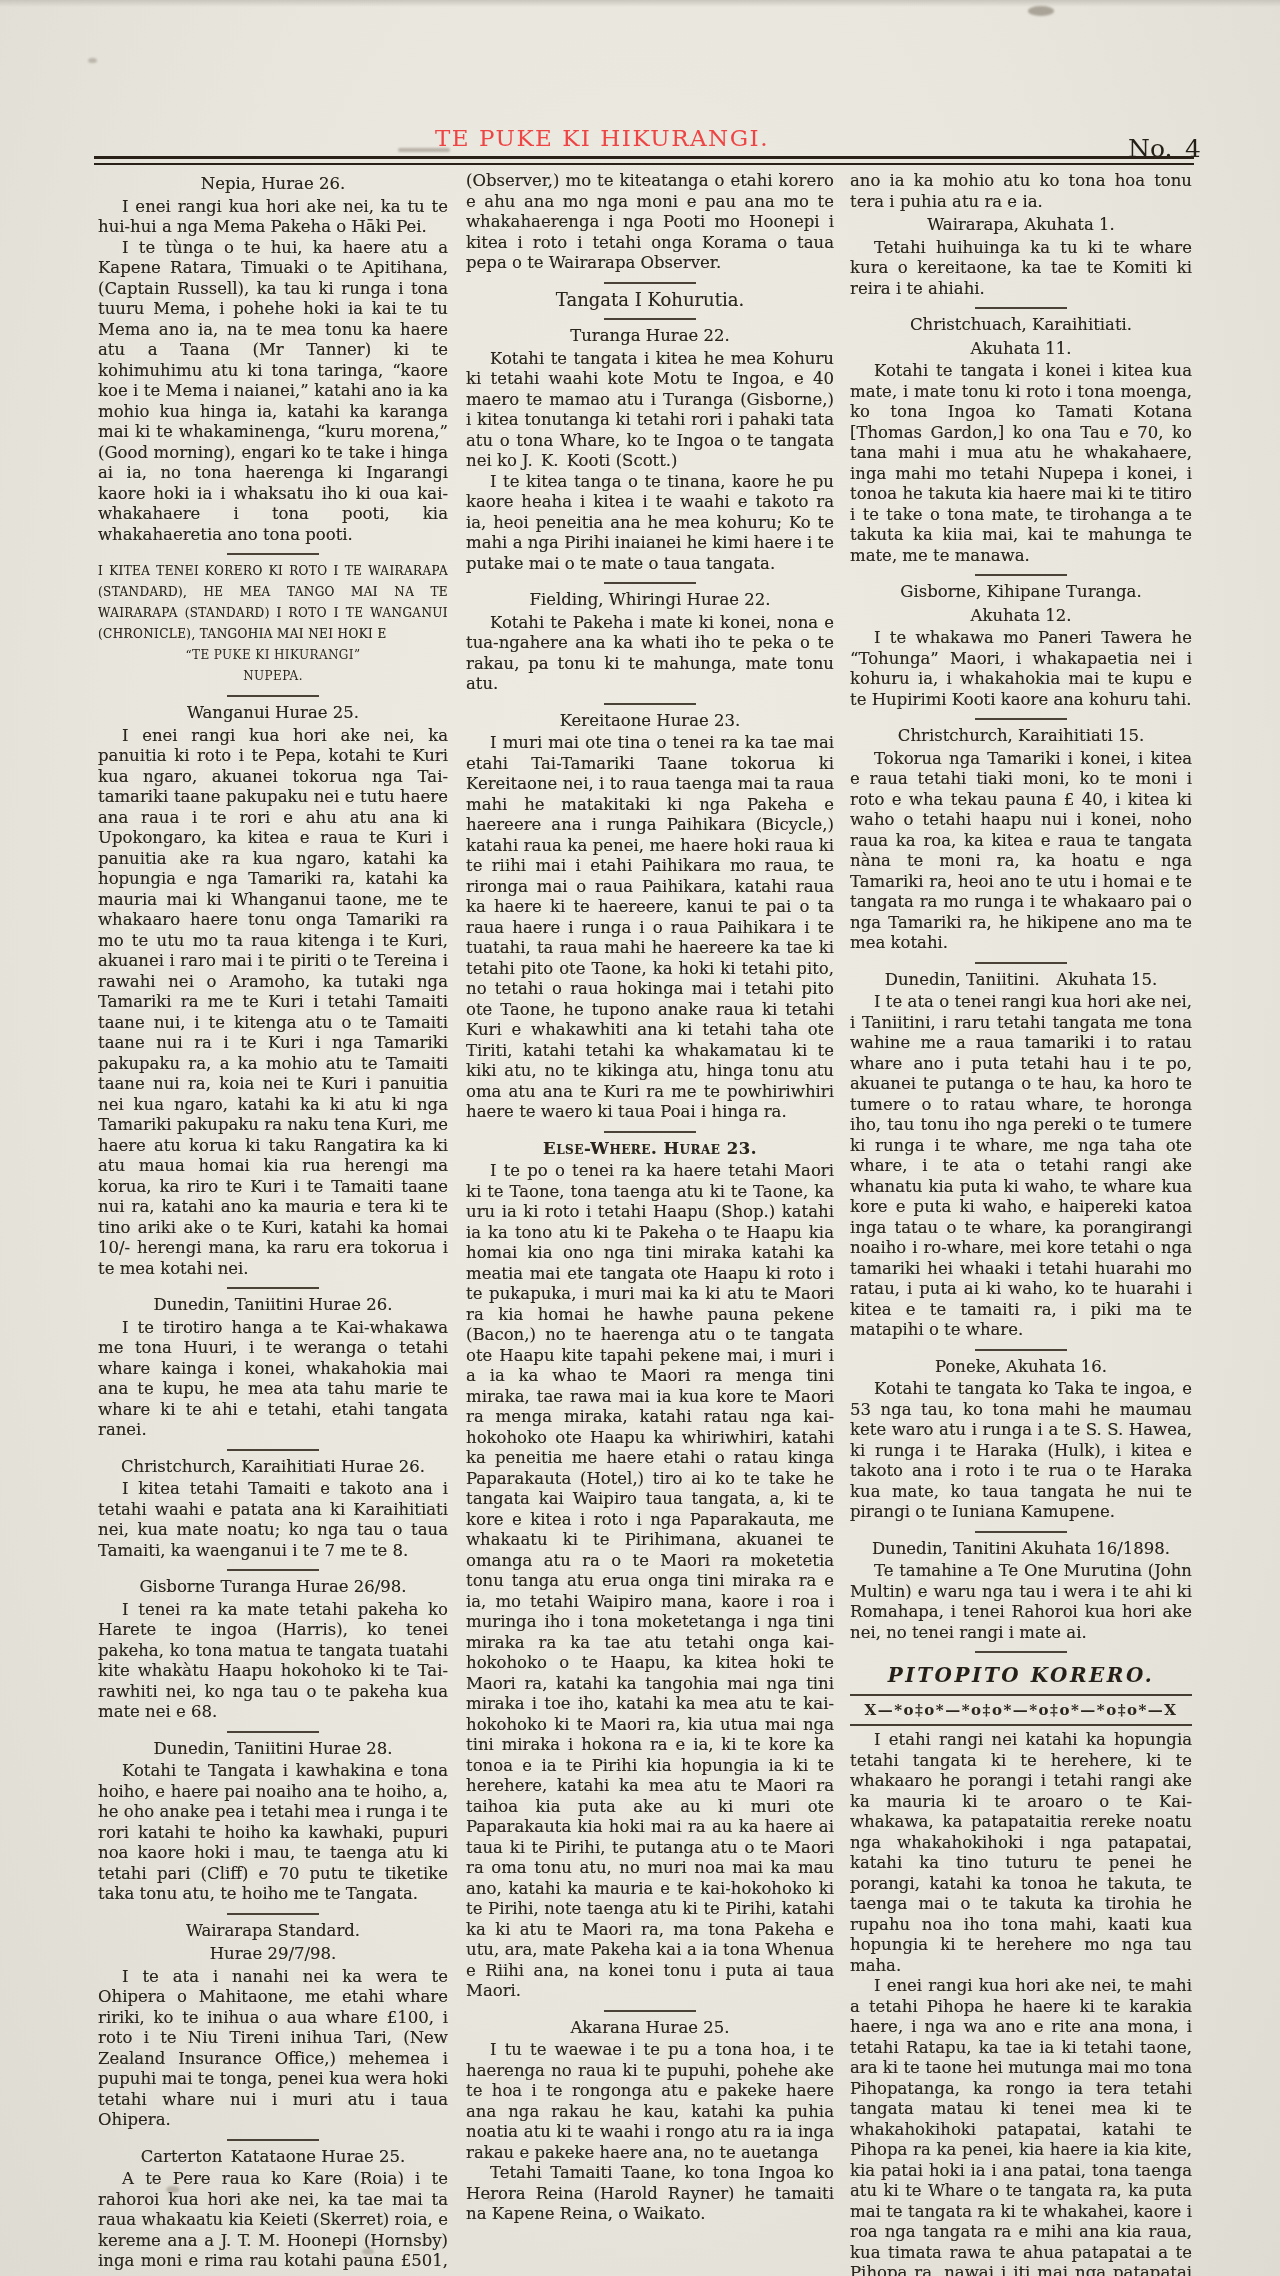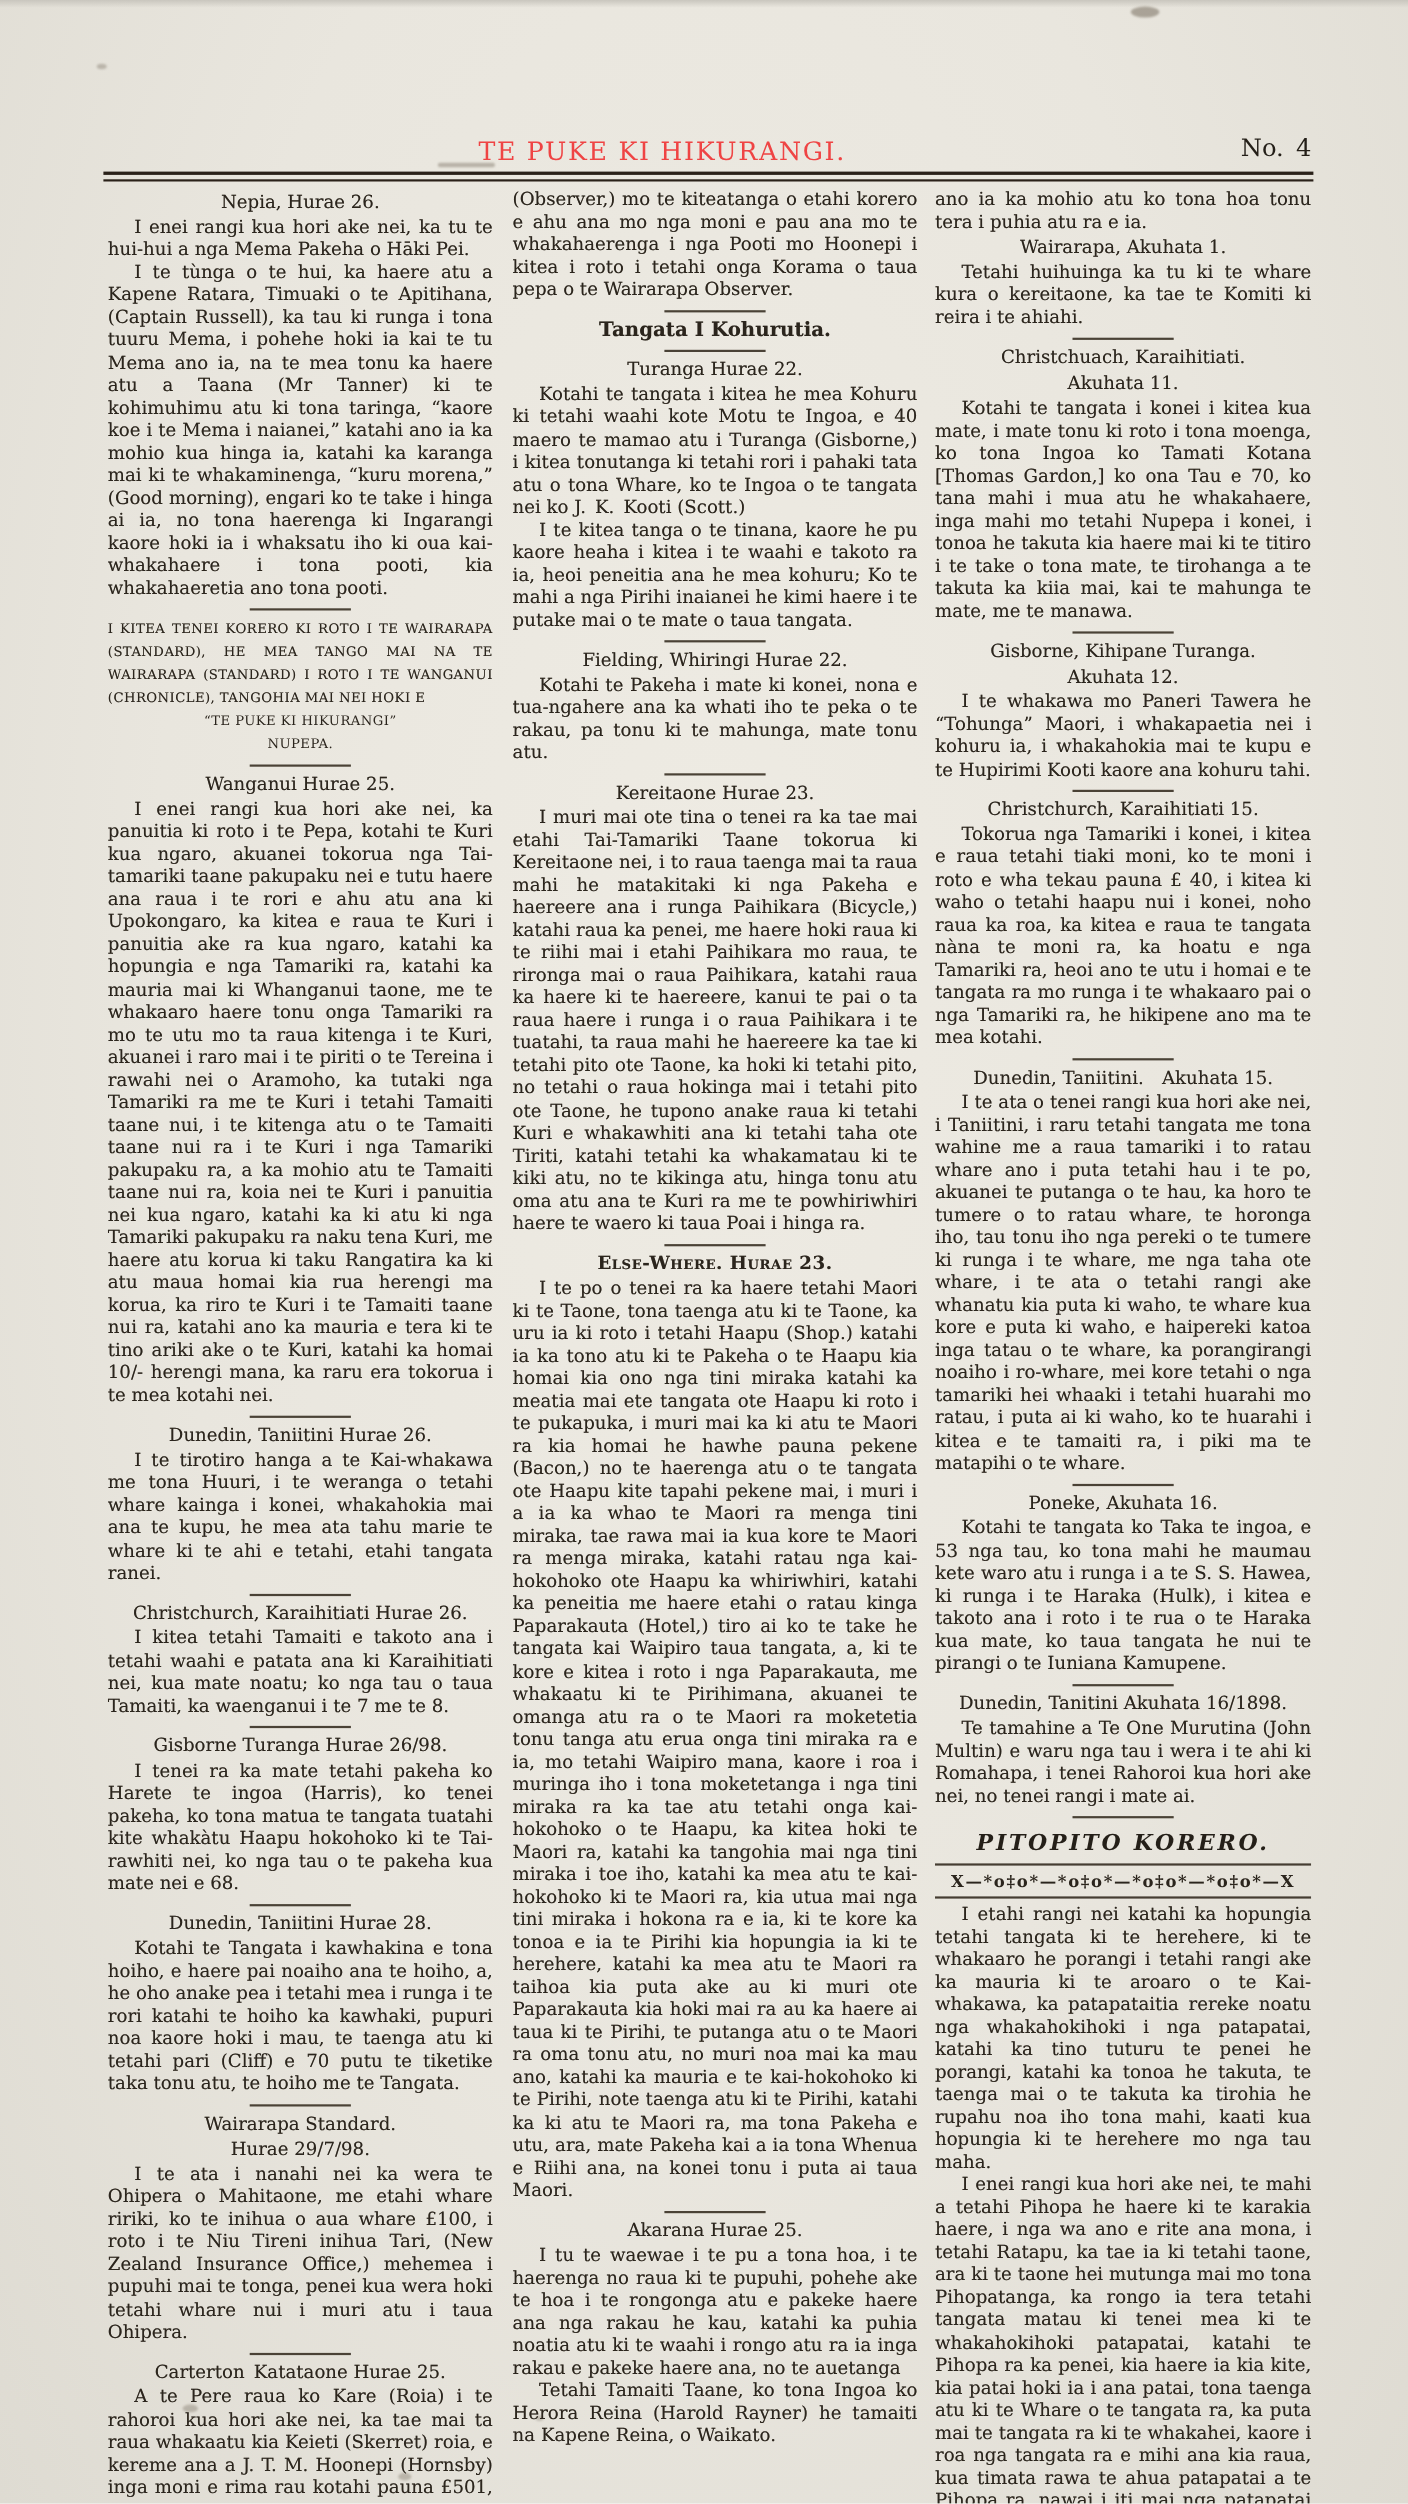--- a/index.html
+++ b/index.html
@@ -10,41 +10,41 @@
     color:#2b251d;
   }
   .top-edge{position:absolute;top:0;left:0;right:0;height:7px;
     background:linear-gradient(#c9c6be,rgba(201,198,190,0));}
   
   .masthead-title{
     position:absolute;left:602px;top:125px;transform:translateX(-50%);
     font-size:23px;font-weight:normal;letter-spacing:1.5px;white-space:nowrap;color:#ef4444;
   }
   .issue-number{
-    position:absolute;left:1128px;top:123px;font-size:22px;color:#241f18;white-space:nowrap;
+    position:absolute;left:1128px;top:134px;font-size:25px;color:#241f18;white-space:nowrap;
   }
   .headrule{
     position:absolute;left:94px;width:1100px;top:156px;height:4px;
     border-top:3px solid #2a2119;border-bottom:2px solid #2a2119;
   }
   
   .col{position:absolute;top:171px;font-size:16.5px;line-height:20.5px;}
   #col1{left:98px;width:350px;height:2100px;overflow:hidden;}
   #col2{left:466px;width:368px;height:2105px;overflow:hidden;}
   #col3{left:850px;width:342px;height:2105px;overflow:hidden;}
   .para{margin:0;text-align:justify;text-indent:24px;
     text-shadow:0 0 0.4px rgba(43,35,24,0.45);}
   .para.cont{text-indent:0;}
   .dateline{text-align:center;margin:3px 0 2px;text-shadow:0 0 0.4px rgba(43,35,24,0.45);}
   .rule{width:92px;border-top:2px solid #4a4236;margin:8px auto 6px;}
   .notice{margin:2px 0 0;text-align:justify;font-size:12px;line-height:21px;
     letter-spacing:0.4px;text-shadow:0 0 0.4px rgba(43,35,24,0.45);}
   .prelines{white-space:pre-line;}
   .notice-tail{margin:0;text-align:center;font-size:12px;line-height:21px;letter-spacing:0.4px;}
-  .subhead{text-align:center;font-size:18px;margin:1px 0;font-weight:bold;
+  .subhead{text-align:center;font-size:18px;margin:1px 0;font-weight:normal;
     text-shadow:0 0 0.4px rgba(43,35,24,0.45);}
   .sc{font-variant:small-caps;letter-spacing:0.5px;font-weight:bold;}
   .pitopito{text-align:center;font-size:20px;font-weight:600;letter-spacing:2.5px;
     margin:12px 0 8px;color:#241f18;font-style:italic;}
   .fullrule{border-top:2px solid #453d32;margin:4px 0;}
   .ornament{text-align:center;font-weight:600;letter-spacing:1.5px;margin:4px 0;
     font-size:15px;white-space:nowrap;overflow:hidden;}
   
   .speck{position:absolute;background:#6d6354;border-radius:50%;filter:blur(1.2px);opacity:0.55;}
   .s1{left:1028px;top:6px;width:26px;height:10px;opacity:0.5;}

